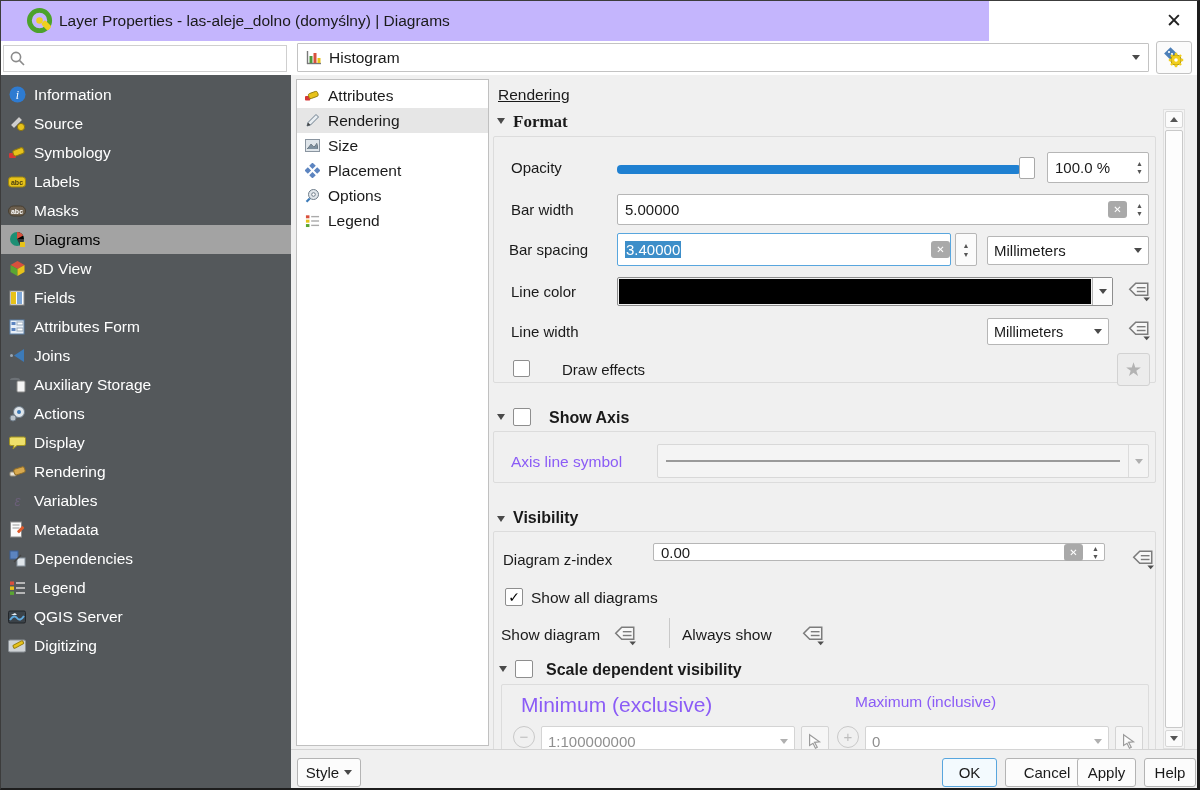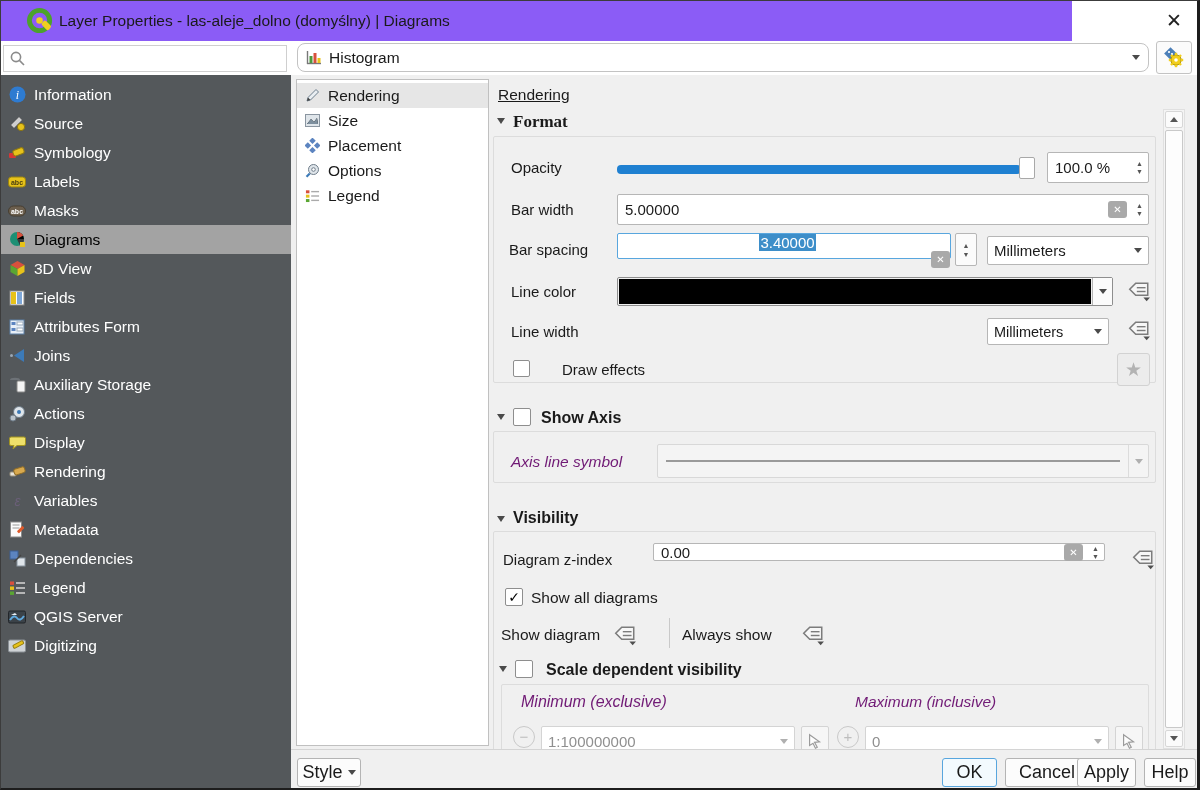--- a/index.html
+++ b/index.html
@@ -3,42 +3,42 @@
 <meta charset="utf-8">
 <style>
   * { margin:0; padding:0; box-sizing:border-box; }
   html,body { width:1200px; height:790px; overflow:hidden; background:#e9e9e9;
     font-family:"Liberation Sans","DejaVu Sans",sans-serif; color:#1a1a1a; }
   .win { position:relative; width:1200px; height:790px; background:#f0f0f0;
     border:1px solid #3c3c3c; border-right:3px solid #1d1d1d; border-bottom:2px solid #1d1d1d; overflow:hidden; }
   .topstrip { position:absolute; left:0; top:0; width:1200px; height:74px; background:#ffffff; }
 
   
-  .titlebar { position:absolute; left:0; top:0; width:1071px; height:40px; background:#8b5cf6; }
+  .titlebar { position:absolute; left:0; top:0; width:988px; height:40px; background:#c4b5fd; }
   .title { position:absolute; left:58px; top:0; line-height:40px; font-size:15.5px; }
   .logo { position:absolute; left:26px; top:7px; width:27px; height:27px; }
   .close { position:absolute; left:1156px; top:5px; width:34px; height:30px; text-align:center;
     line-height:30px; font-size:19px; color:#222; cursor:default; }
 
   
   .search { position:absolute; left:2px; top:44px; width:284px; height:27px; background:#fff;
     border:1px solid #cfcfcf; display:flex; align-items:center; }
   .search svg { margin-left:5px; }
   .search input { border:none; outline:none; flex:1; font-size:14px; height:20px; background:transparent; }
 
   
   .sidebar { position:absolute; left:0; top:74px; width:290px; height:716px; background:#54585b; padding-top:5px; }
   .si { height:29px; display:flex; align-items:center; padding-left:7px; gap:8px;
     color:#fff; font-size:15.5px; cursor:default; white-space:nowrap; }
   .si.sel { background:#a3a3a3; color:#000; }
   .ic { width:18px; height:18px; display:inline-flex; align-items:center; justify-content:center; flex:none; }
 
   
   .typecombo { position:absolute; left:296px; top:42px; width:852px; height:29px; background:#fff;
-    border:1px solid #c3c3c3; border-radius:8px; display:flex; align-items:center; gap:7px; padding:0 8px; font-size:15.5px; }
+    border:1px solid #c3c3c3; border-radius:1px; display:flex; align-items:center; gap:7px; padding:0 8px; font-size:15.5px; }
   .typecombo .arr { margin-left:auto; }
   .gearbtn { position:absolute; left:1155px; top:40px; width:36px; height:33px; background:#fbfbfb;
     border:1px solid #c3c3c3; border-radius:3px; display:flex; align-items:center; justify-content:center; }
 
   
   .tabs { position:absolute; left:295px; top:78px; width:193px; height:667px; background:#fff; border:1px solid #c0c0c0; padding-top:3px; }
   .tab { height:25px; display:flex; align-items:center; gap:7px; padding-left:6px; font-size:15.5px; cursor:default; }
   .tab.sel { background:#e6e6e6; }
 
   
@@ -52,34 +52,34 @@
   .spinbox { background:#fff; border:1px solid #b6b6b6; border-radius:2px; display:flex; align-items:center; padding-left:7px; }
   .spinval { font-size:15px; }
   .spincol { margin-left:auto; width:17px; display:flex; flex-direction:column; align-items:center; justify-content:center; gap:1px; }
   .spincol span { font-size:7px; line-height:7px; color:#555; }
   .clear { width:19px; height:17px; background:#a9a9a9; border-radius:3px; color:#fff; font-size:10px;
     line-height:17px; text-align:center; flex:none; }
   .combo { background:#fff; border:1px solid #b6b6b6; border-radius:2px; display:flex; align-items:center; padding:0 6px; }
   .combo .arr { margin-left:auto; }
   .arr { width:0; height:0; border-left:4px solid transparent; border-right:4px solid transparent; border-top:5px solid #4a4a4a; display:inline-block; }
   .seltext { background:#3d8ec9; color:#fff; padding:0 1px; }
-  .disabled-label { color:#701a75;font-style:italic; }
+  .disabled-label { color:#8b5cf6; }
   .ddbtn { display:flex; align-items:center; justify-content:center; }
   .vsep { width:1px; background:#c9c9c9; }
 
   
   .sbar { position:absolute; left:670px; top:28px; width:22px; height:640px; background:#f4f4f4; border:1px solid #e0e0e0; }
   .sbtn { position:absolute; left:1px; width:18px; height:17px; background:#fbfbfb; border:1px solid #d7d7d7;
     border-radius:2px; display:flex; align-items:center; justify-content:center; }
   .sthumb { position:absolute; left:1px; top:20px; width:18px; height:598px; background:#fdfdfd; border:1px solid #c9c9c9; border-radius:2px; }
 
   
   .footer { position:absolute; left:290px; top:748px; width:910px; height:42px; background:#f0f0f0; border-top:1px solid #d4d4d4; }
   .btn { position:absolute; top:8px; height:29px; background:#fcfcfc; border:1px solid #b4b4b4; border-radius:3px;
-    font-size:18px; display:flex; align-items:center; justify-content:center; gap:5px; cursor:default; }
+    font-size:15px; display:flex; align-items:center; justify-content:center; gap:5px; cursor:default; }
   .btn.default { border:1px solid #58a6de; background:#f3fafe; }
 </style>
 </head>
 <body>
 
 <div class="win">
   <div class="topstrip"></div>
 
   <svg width="0" height="0" style="position:absolute">
     <defs>
@@ -337,20 +337,29 @@
           <line x1="18" y1="13" x2="20.2" y2="13"></line>
           <line x1="8" y1="8" x2="9.6" y2="9.6"></line>
           <line x1="16.4" y1="16.4" x2="18" y2="18"></line>
           <line x1="18" y1="8" x2="16.4" y2="9.6"></line>
           <line x1="9.6" y1="16.4" x2="8" y2="18"></line>
         </g>
     </svg>
   </div>
 
   <div class="tabs">
+    <div class="tab">
+      <span class="ic">
+          <svg width="16" height="14" viewBox="0 0 18 16">
+            <rect x="1" y="8" width="6" height="5" rx="1" fill="#d63737"></rect>
+            <rect x="5" y="4" width="11" height="6" rx="2" transform="rotate(-20 10 7)" fill="#e7c21a" stroke="#937c10"></rect>
+          </svg>
+        </span>
+      <span>Attributes</span>
+    </div>
     <div class="tab sel">
       <span class="ic">
           <svg width="15" height="15" viewBox="0 0 15 15">
             <path d="M2 13 L3 9.5 L11 1.5 L13.5 4 L5.5 12 Z" fill="#e9eef2" stroke="#6d7e8d"></path>
             <path d="M2 13 L3 9.5 L5.5 12 Z" fill="#444"></path>
           </svg>
         </span>
       <span>Rendering</span>
     </div>
     <div class="tab">
@@ -423,21 +432,21 @@
     <div class="abs spinbox" style="left:124px; top:113px; width:532px; height:31px;">
       <span class="spinval">5.00000</span>
       <span class="clear" style="margin-left:auto;">✕</span>
       <span class="spincol" style="margin-left:4px;">
           <span>▲</span>
           <span>▼</span>
         </span>
     </div>
 
     <div class="abs" style="left:16px; top:160px;">Bar spacing</div>
-    <div class="abs spinbox" style="left:124px; top:152px; width:334px; height:26px; border:1px solid #58a6de;flex-direction:column;">
+    <div class="abs spinbox" style="left:124px; top:152px; width:334px; height:33px; border:1px solid #58a6de;">
       <span class="spinval seltext">3.40000</span>
       <span class="clear" style="margin-left:auto;">✕</span>
     </div>
     <div class="abs" style="left:462px; top:152px; width:22px; height:33px; background:#fbfbfb; border:1px solid #b6b6b6; border-radius:2px; display:flex; flex-direction:column; align-items:center; justify-content:center; gap:2px;">
       <span style="font-size:7px; line-height:7px; color:#555;">▲</span>
         <span style="font-size:7px; line-height:7px; color:#555;">▼</span>
     </div>
     <div class="abs combo" style="left:494px; top:155px; width:162px; height:29px;">
       <span>Millimeters</span>
       <span class="arr"></span>
@@ -468,21 +477,21 @@
     </div>
 
     <div class="abs cb" style="left:20px; top:279px;"></div>
     <div class="abs" style="left:46px; top:280px;margin-left:23px;">Draw effects</div>
     <div class="abs" style="left:624px; top:272px; width:33px; height:33px; background:#ececec; border:1px solid #d2d2d2; border-radius:3px; display:flex; align-items:center; justify-content:center; color:#b3b3b3; font-size:19px;">
         <span>★</span>
       </div>
 
     <span class="tri abs" style="left:4px; top:333px;"></span>
     <div class="abs cb" style="left:20px; top:327px; width:18px; height:18px;"></div>
-    <div class="abs hdr" style="left:48px; top:328px; font-size:16px;">Show Axis</div>
+    <div class="abs hdr" style="left:56px; top:328px; font-size:16px;">Show Axis</div>
     <div class="abs frame" style="left:0; top:350px; width:663px; height:52px;"></div>
     <div class="abs disabled-label" style="left:18px; top:372px; font-size:15.5px;">Axis line symbol</div>
     <div class="abs" style="left:164px; top:363px; width:492px; height:34px; background:#f4f4f4; border:1px solid #d8d8d8; border-radius:2px; display:flex;">
       <div style="flex:1; position:relative;">
         <div style="position:absolute; left:8px; right:8px; top:15px; height:2px; background:#9a9a9a;"></div>
       </div>
       <div style="width:20px; display:flex; align-items:center; justify-content:center; border-left:1px solid #dcdcdc;">
           <span class="arr" style="border-top-color:#b0b0b0;"></span>
         </div>
     </div>
@@ -522,21 +531,21 @@
     <div class="abs ddbtn" style="left:306px; top:542px; width:28px; height:24px;">
       <svg width="24" height="21">
           <use href="#dd"></use>
         </svg>
     </div>
 
     <span class="tri abs" style="left:6px; top:585px;"></span>
     <div class="abs cb" style="left:22px; top:579px; width:18px; height:18px;"></div>
     <div class="abs hdr" style="left:53px; top:580px; font-size:16px;">Scale dependent visibility</div>
     <div class="abs frame" style="left:8px; top:603px; width:648px; height:120px;"></div>
-    <div class="abs disabled-label" style="left:28px; top:612px; font-size:16px;">Minimum (exclusive)</div>
+    <div class="abs disabled-label" style="left:28px; top:612px; font-size:21px;">Minimum (exclusive)</div>
     <div class="abs disabled-label" style="left:362px; top:612px; font-size:15.5px;">Maximum (inclusive)</div>
 
     <div class="abs" style="left:20px; top:645px; width:22px; height:22px; border:1.5px solid #c9c9c9; border-radius:50%; color:#bdbdbd; text-align:center; line-height:19px; font-size:15px;">−</div>
     <div class="abs combo" style="left:48px; top:645px; width:254px; height:30px; color:#8f8f8f; border-color:#d4d4d4;">
       <span>1:100000000</span>
       <span class="arr" style="border-top-color:#b0b0b0;"></span>
     </div>
     <div class="abs" style="left:308px; top:645px; width:28px; height:30px; background:#f6f6f6; border:1px solid #d4d4d4; border-radius:2px; display:flex; align-items:center; justify-content:center;">
       <svg width="18" height="18">
           <use href="#ptr"></use>

